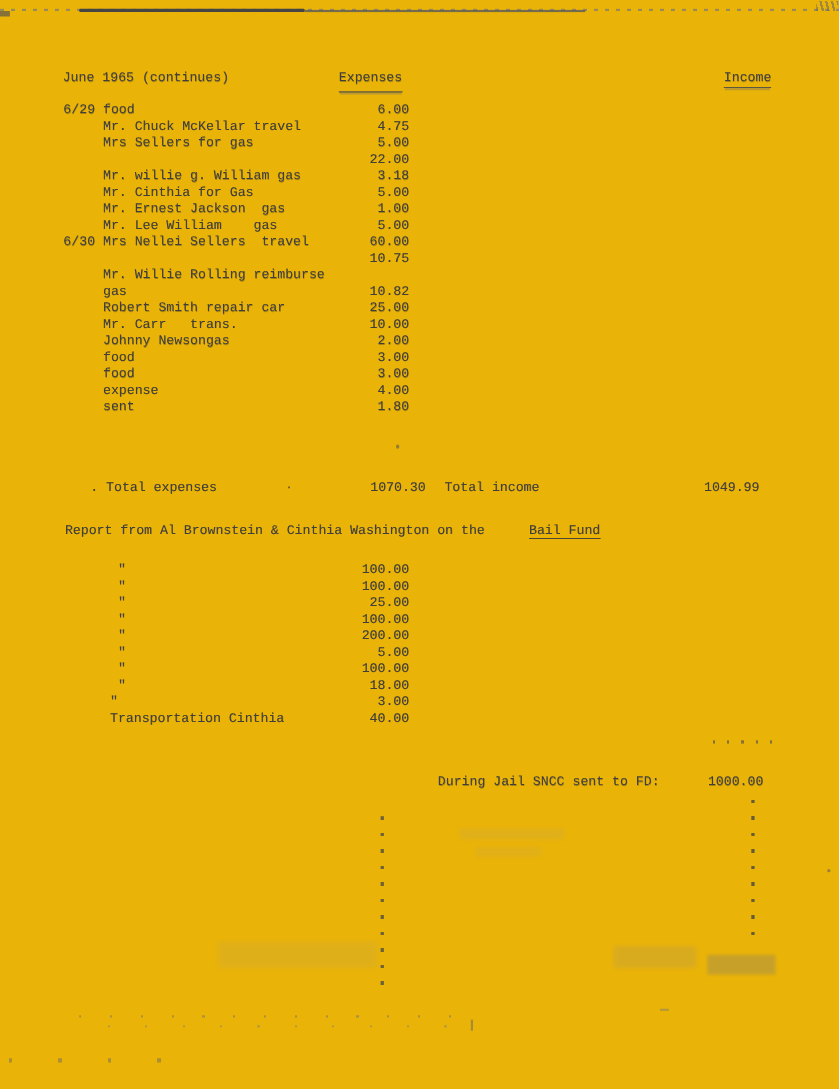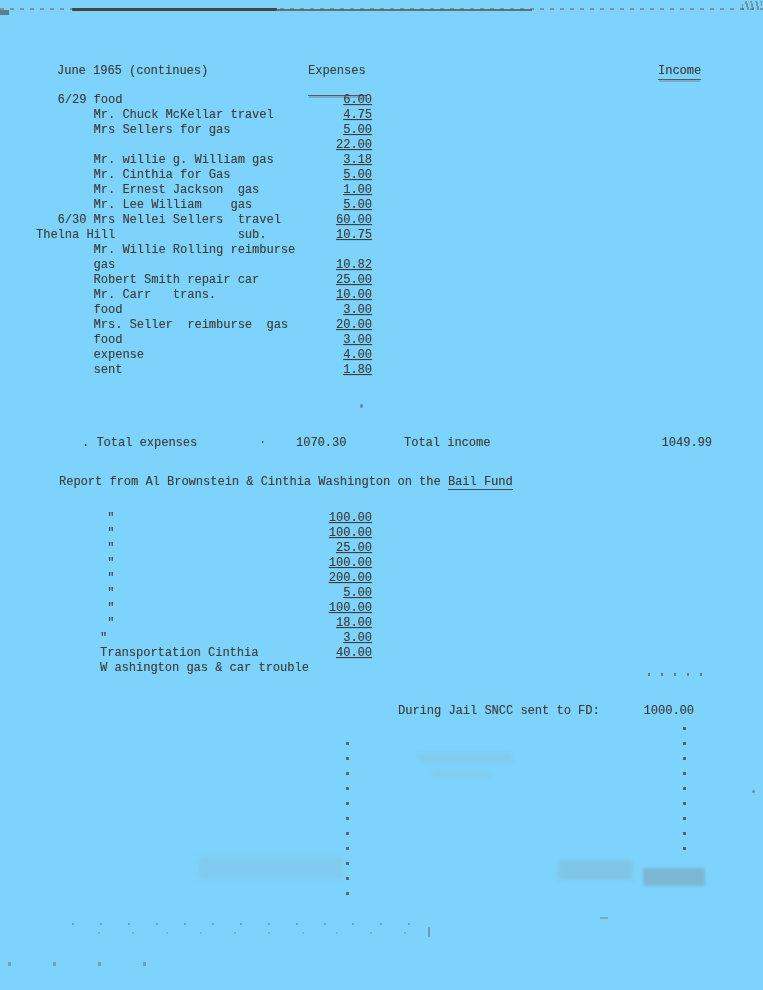--- a/index.html
+++ b/index.html
@@ -1,40 +1,40 @@
 <!DOCTYPE html>
 <html><head>
 <meta charset="utf-8">
 <style>
   html,body{margin:0;padding:0;background:#ffffff;}
   .page{
     position:relative;width:763px;height:990px;overflow:hidden;
-    background:#7dd3fc;
+    background:#eab308;
     font-family:"Liberation Mono","DejaVu Sans Mono",monospace;
     font-size:12px;line-height:15px;color:#3e3e3e;
     text-shadow:0.3px 0.3px 0.5px rgba(40,40,40,0.35);
   }
   .abs{position:absolute;}
   .hdr-date{left:57px;top:64px;}
-  .hdr-exp{left:308px;top:64px;padding-bottom:16px;border-bottom:1.5px solid rgba(70,70,70,.85);box-shadow:0 3px 0 -1px rgba(110,110,110,.35);}
+  .hdr-exp{left:308px;top:64px;padding-bottom:4px;border-bottom:1.5px solid rgba(70,70,70,.85);box-shadow:0 3px 0 -1px rgba(110,110,110,.35);}
   .hdr-inc{left:658px;top:64px;border-bottom:1.5px solid rgba(70,70,70,.85);box-shadow:0 3px 0 -1px rgba(110,110,110,.35);}
   .ledger{position:absolute;text-align:right;}
   .expense-ledger{left:36px;top:93px;width:336px;}
   .bail-ledger{left:100px;top:511px;width:272px;}
   .trow{display:flex;height:15px;}
   .ttext{white-space:pre;}
-  .tamount{margin-left:auto;white-space:pre;text-decoration:underline;}
+  .tamount{margin-left:auto;white-space:pre;}
   .totals-row{position:absolute;left:0;top:436px;width:673px;height:15px;}
   .t-exp-label{position:absolute;left:82px;white-space:pre;}
   .t-dot{position:absolute;left:259px;opacity:.75;}
-  .t-exp-val{position:absolute;left:296px;width:72px;text-align:left;}
+  .t-exp-val{position:absolute;left:315px;width:72px;text-align:right;}
   .t-inc-label{position:absolute;left:404px;}
-  .t-inc-val{position:absolute;left:640px;width:72px;text-align:right;}
+  .t-inc-val{position:absolute;left:640px;width:72px;text-align:left;}
   .report-line{position:absolute;left:59px;top:475px;white-space:pre;}
-  .u{border-bottom:1px solid rgba(60,60,60,.9);}
+  .u{border-bottom:1px solid rgba(60,60,60,.9);margin-left:33px;}
   .during-row{position:absolute;left:398px;top:704px;width:296px;display:flex;}
   .d-amt{margin-left:auto;white-space:pre;}
   .artifact{position:absolute;pointer-events:none;}
 </style>
 </head>
 <body>
 
 <div class="page">
 
   <div class="artifact" style="left:0;top:8px;width:763px;height:2px;background:repeating-linear-gradient(90deg,rgba(120,120,120,.7) 0 4px,rgba(120,120,120,0) 4px 10px);"></div>
@@ -77,46 +77,45 @@
       </div>
       <div class="trow">
         <span class="ttext">        Mr. Lee William    gas</span>
         <span class="tamount">5.00</span>
       </div>
       <div class="trow">
         <span class="ttext">   6/30 Mrs Nellei Sellers  travel</span>
         <span class="tamount">60.00</span>
       </div>
       <div class="trow">
-        <span class="ttext">Thelna Hill                 sub.</span>
         <span class="tamount">10.75</span>
       </div>
       <div class="trow">
         <span class="ttext">        Mr. Willie Rolling reimburse</span>
         <span class="tamount"></span>
       </div>
       <div class="trow">
         <span class="ttext">        gas</span>
         <span class="tamount">10.82</span>
       </div>
       <div class="trow">
         <span class="ttext">        Robert Smith repair car</span>
         <span class="tamount">25.00</span>
       </div>
       <div class="trow">
         <span class="ttext">        Mr. Carr   trans.</span>
         <span class="tamount">10.00</span>
       </div>
       <div class="trow">
+        <span class="ttext">        Johnny Newsongas</span>
+        <span class="tamount">2.00</span>
+      </div>
+      <div class="trow">
         <span class="ttext">        food</span>
         <span class="tamount">3.00</span>
-      </div>
-      <div class="trow">
-        <span class="ttext">        Mrs. Seller  reimburse  gas</span>
-        <span class="tamount">20.00</span>
       </div>
       <div class="trow">
         <span class="ttext">        food</span>
         <span class="tamount">3.00</span>
       </div>
       <div class="trow">
         <span class="ttext">        expense</span>
         <span class="tamount">4.00</span>
       </div>
       <div class="trow">
@@ -170,24 +169,20 @@
         <span class="ttext"> "</span>
         <span class="tamount">18.00</span>
       </div>
       <div class="trow">
         <span class="ttext">"</span>
         <span class="tamount">3.00</span>
       </div>
       <div class="trow">
         <span class="ttext">Transportation Cinthia</span>
         <span class="tamount">40.00</span>
-      </div>
-      <div class="trow">
-        <span class="ttext">W ashington gas &amp; car trouble</span>
-        <span class="tamount"></span>
       </div>
     </div>
 
   <div class="during-row">
     <span>During Jail SNCC sent to FD:</span>
     <span class="d-amt">1000.00</span>
   </div>
 
   <div class="artifact" style="left:648px;top:673px;width:54px;height:3px;background:repeating-linear-gradient(90deg,rgba(80,80,80,.65) 0 2px,transparent 2px 13px);"></div>
   <div class="artifact" style="left:346px;top:742px;width:3px;height:156px;background:repeating-linear-gradient(180deg,rgba(70,70,70,.75) 0 3px,transparent 3px 15px);"></div>

